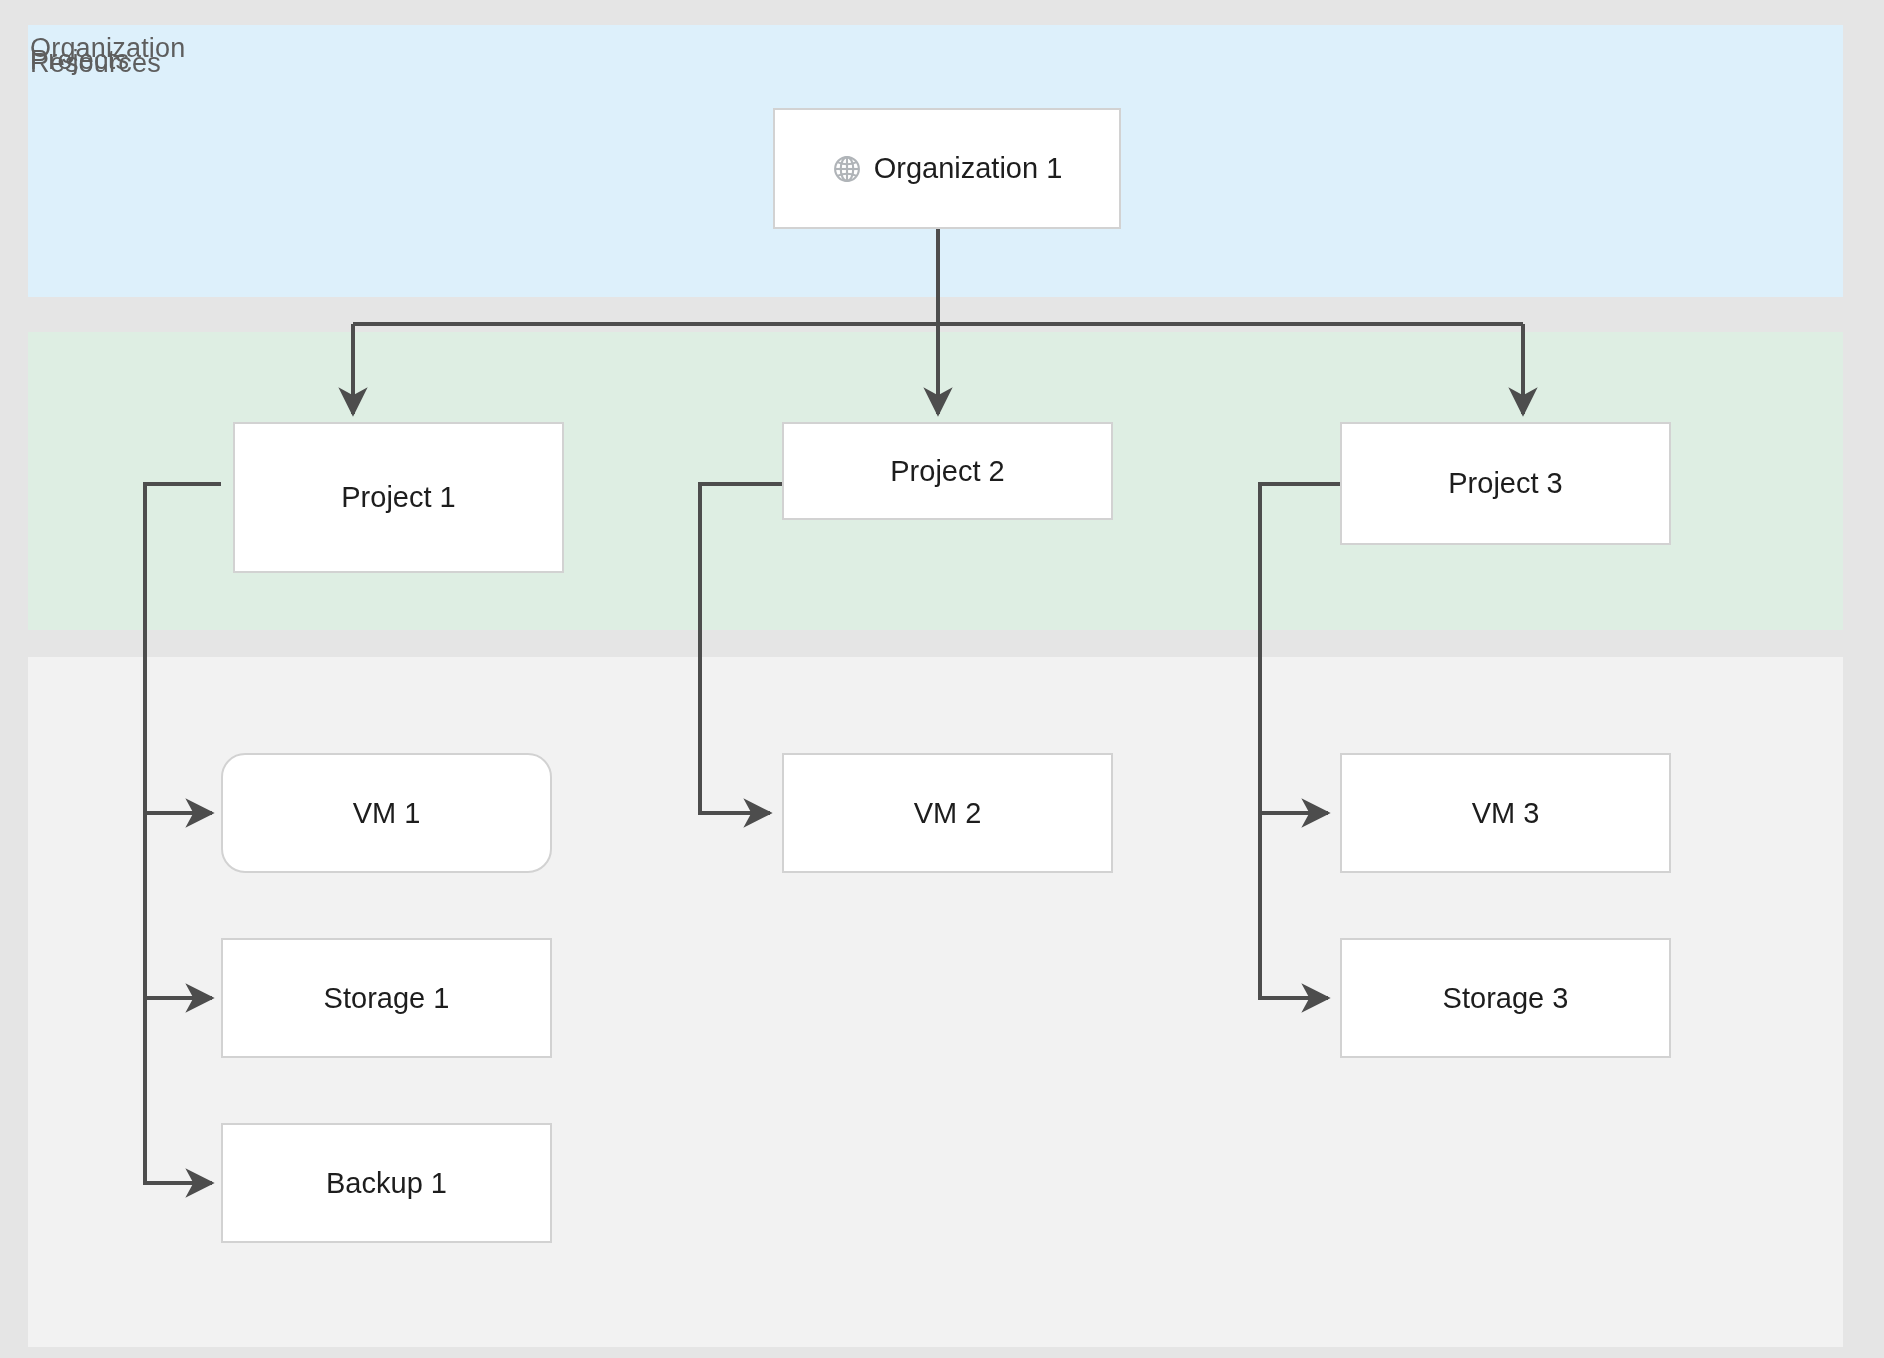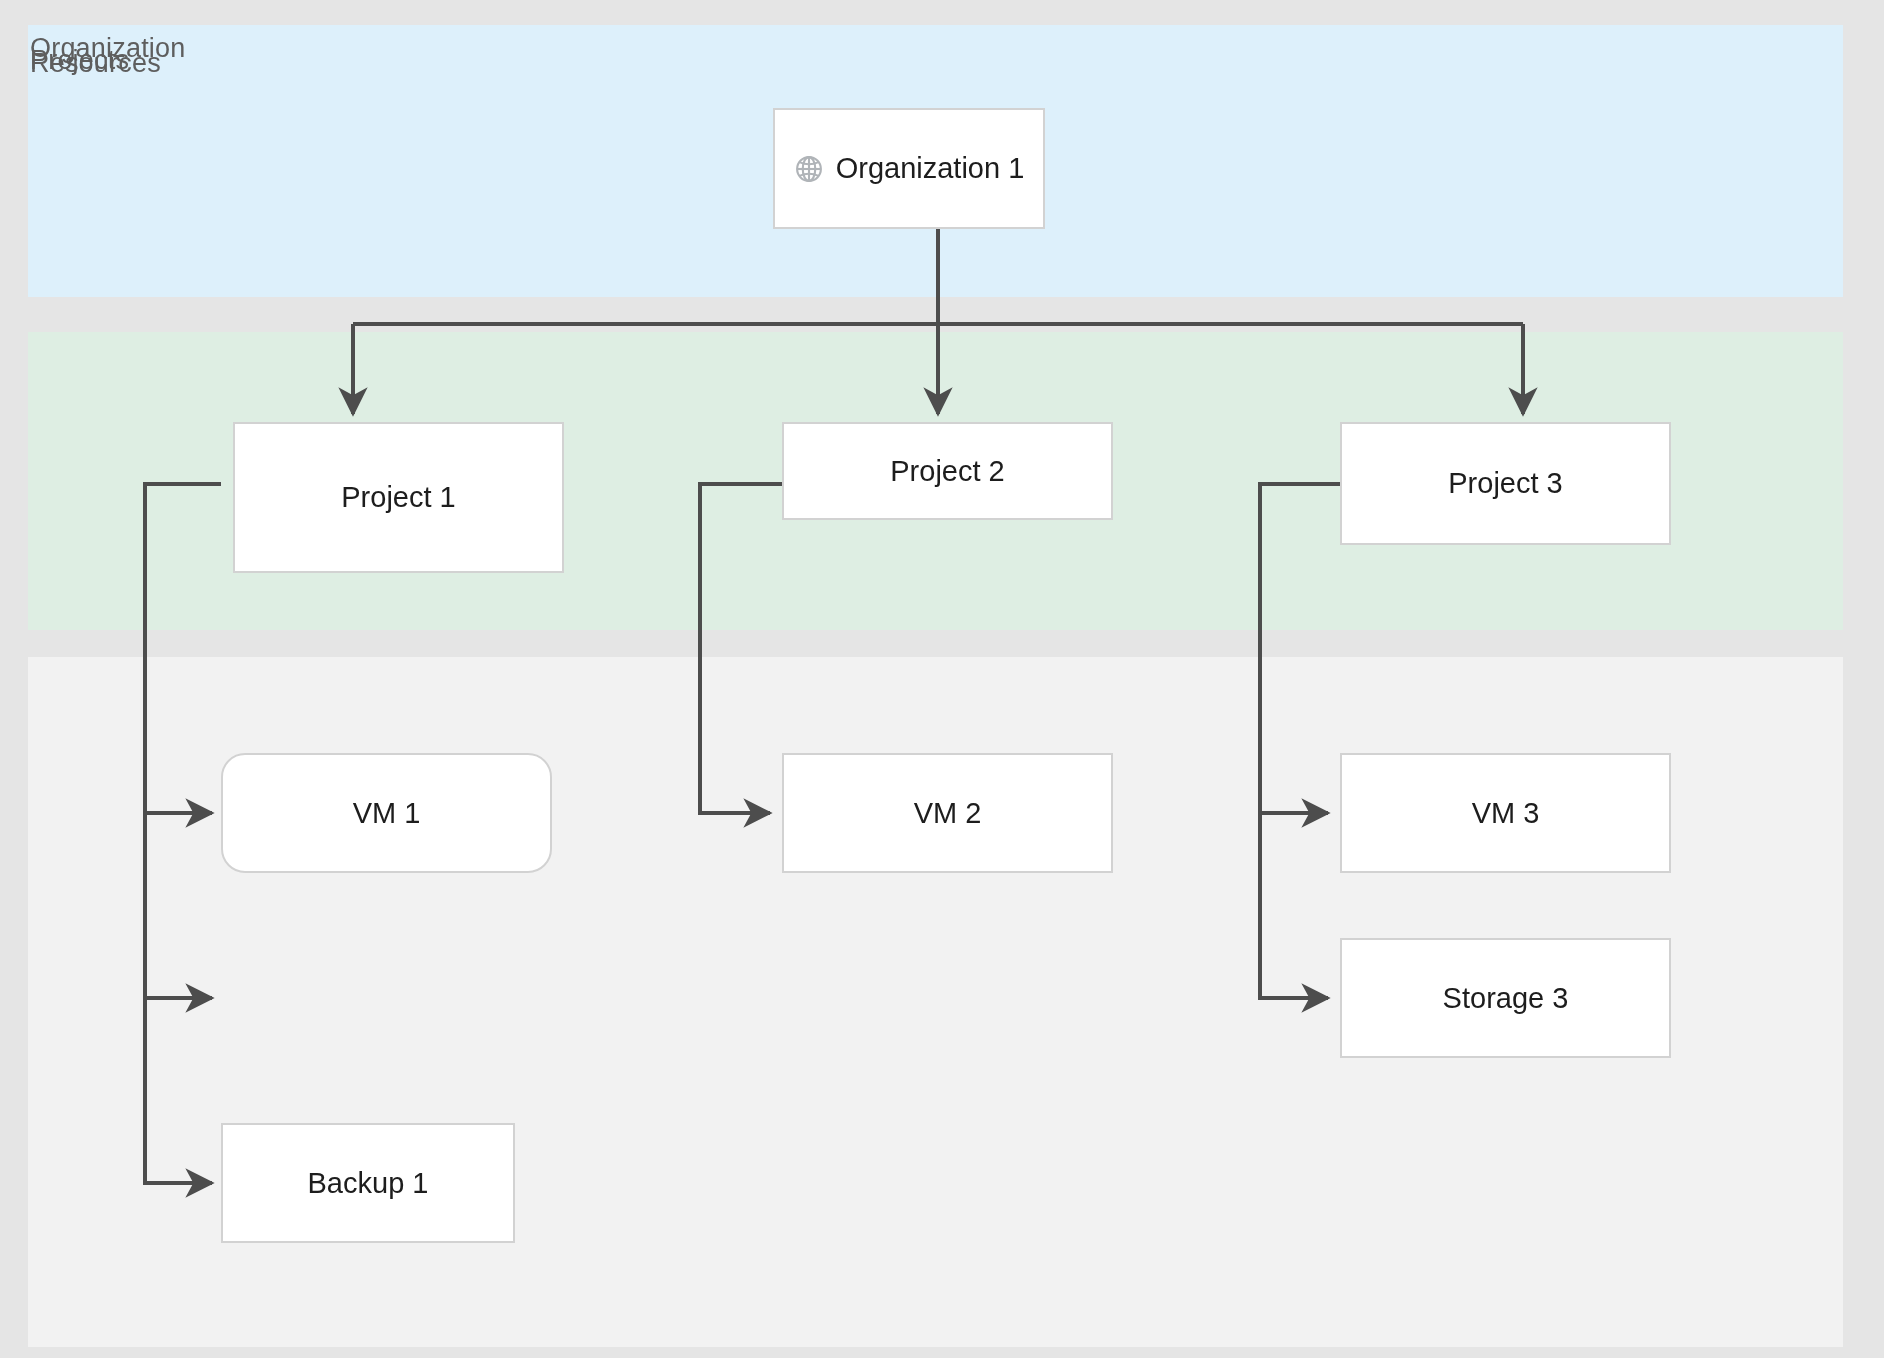--- a/index.html
+++ b/index.html
@@ -115,21 +115,21 @@
       <path d="M 145 998 L 145 1183 L 212 1183" marker-end="url(#arrow)"></path>
 
       <path d="M 782 484 L 700 484 L 700 813 L 770 813" marker-end="url(#arrow)"></path>
 
       <path d="M 1340 484 L 1260 484 L 1260 813"></path>
       <path d="M 1260 813 L 1328 813" marker-end="url(#arrow)"></path>
       <path d="M 1260 813 L 1260 998 L 1328 998" marker-end="url(#arrow)"></path>
     </g>
   </svg>
 
-  <div class="node" id="node-organization" style="left:773px; top:108px; width:272px; height:121px;">
+  <div class="node" id="node-organization" style="left:773px; top:108px; width:348px; height:121px;">
     <svg class="globe-icon" viewBox="0 0 24 24">
       <circle cx="12" cy="12" r="9.5" fill="none" stroke="#b0b4b8" stroke-width="1.7"></circle>
       <line x1="2.5" y1="12" x2="21.5" y2="12" stroke="#b0b4b8" stroke-width="1.7"></line>
       <line x1="12" y1="2.5" x2="12" y2="21.5" stroke="#b0b4b8" stroke-width="1.7"></line>
       <ellipse cx="12" cy="12" rx="5" ry="9.5" fill="none" stroke="#b0b4b8" stroke-width="1.7"></ellipse>
       <path d="M 4.3 6.5 Q 12 10 19.7 6.5" fill="none" stroke="#b0b4b8" stroke-width="1.5"></path>
       <path d="M 4.3 17.5 Q 12 14 19.7 17.5" fill="none" stroke="#b0b4b8" stroke-width="1.5"></path>
     </svg>
     <span class="node-label">Organization 1</span>
   </div>
@@ -143,22 +143,25 @@
   </div>
 
   <div class="node" id="node-project-3" style="left:1340px; top:422px; width:331px; height:123px;">
     <span class="node-label">Project 3</span>
   </div>
 
   <div class="node" id="node-vm-1" style="left:221px; top:753px; width:331px; height:120px;border-radius:24px;">
     <span class="node-label">VM 1</span>
   </div>
 
+  <div class="node" id="node-storage-1" style="left:221px; top:938px; width:331px; height:120px;">
+    <span class="node-label">Storage 1</span>
+  </div>
 
-  <div class="node" id="node-backup-1" style="left:221px; top:1123px; width:294px; height:120px;">
+  <div class="node" id="node-backup-1" style="left:221px; top:1123px; width:331px; height:120px;">
     <span class="node-label">Backup 1</span>
   </div>
 
   <div class="node" id="node-vm-2" style="left:782px; top:753px; width:331px; height:120px;">
     <span class="node-label">VM 2</span>
   </div>
 
   <div class="node" id="node-vm-3" style="left:1340px; top:753px; width:331px; height:120px;">
     <span class="node-label">VM 3</span>
   </div>

